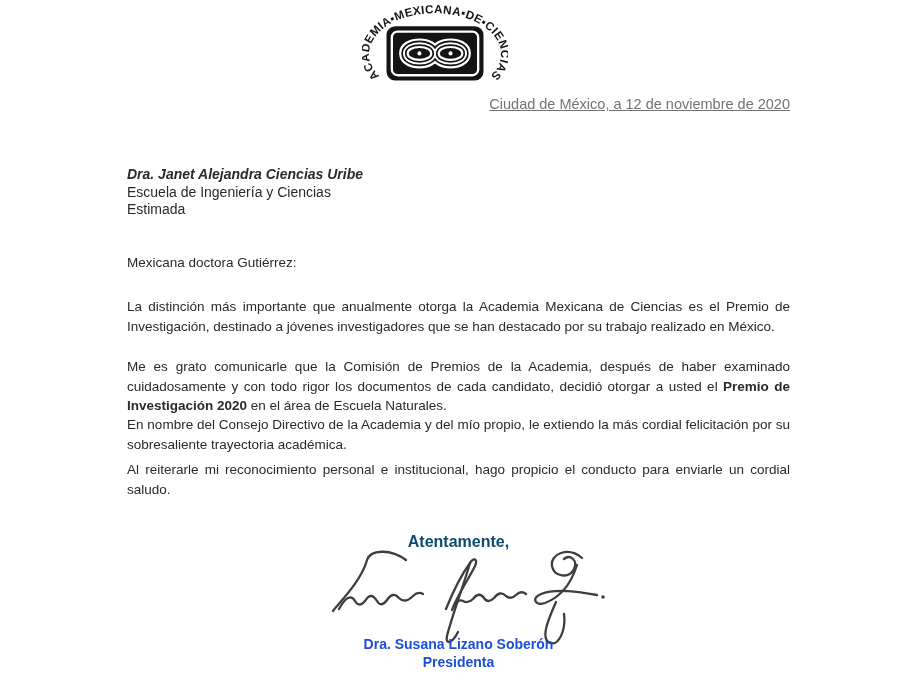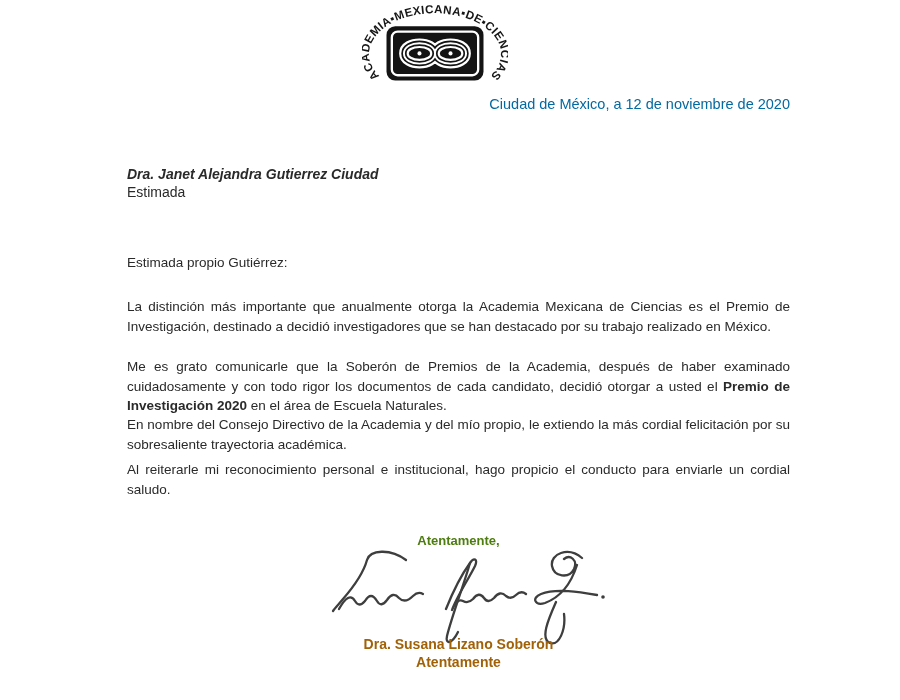--- a/index.html
+++ b/index.html
@@ -3,29 +3,29 @@
 <meta charset="utf-8">
 <style>
   html,body{margin:0;padding:0;background:#fff;}
   .page{
     position:relative;width:900px;height:700px;background:#ffffff;overflow:hidden;
     font-family:"Liberation Sans",sans-serif;color:#242424;
   }
   .abs{position:absolute;}
   .content{left:127px;width:663px;}
   .logo-svg{left:362px;top:2px;width:146px;height:97px;}
-  .date-line{top:96px;text-align:right;font-size:14.5px;color:#0369a1;}
+  .date-line{top:96px;text-align:right;font-size:14.5px;color:#737373;text-decoration:underline;}
   .recipient{top:166px;font-size:14px;line-height:17.5px;color:#2a2a2a;}
   .recipient .name{font-weight:bold;font-style:italic;}
   .salutation{top:255px;font-size:13.5px;color:#2a2a2a;}
   .para{font-size:13.5px;line-height:19.5px;text-align:justify;margin:0;color:#2a2a2a;}
   .p1{top:297px;} .p2{top:357px;} .p3{top:415px;} .p4{top:460px;}
-  .valediction{top:533px;text-align:center;font-size:13px;font-weight:bold;color:#4d7c0f;}
+  .valediction{top:533px;text-align:center;font-size:16px;font-weight:bold;color:#0c4a6e;}
   .signature-svg{left:330px;top:546px;width:280px;height:105px;}
-  .signer-block{top:636px;text-align:center;font-size:14px;line-height:17.5px;font-weight:bold;color:#a16207;}
+  .signer-block{top:636px;text-align:center;font-size:14px;line-height:17.5px;font-weight:bold;color:#1d4ed8;}
   .arc-label{font-weight:bold;font-size:12px;letter-spacing:0.4px;fill:#161616;}
 </style>
 </head>
 <body>
 
 <div class="page">
 
   <svg class="abs logo-svg" viewBox="0 0 150 100" aria-hidden="false">
     <defs>
       <path id="arcpath" d="M 25 82 A 68 42 0 1 1 125 82" fill="none"></path>
@@ -40,29 +40,30 @@
       <path d="M75 53 C 75 39, 43 39, 43 53 C 43 67, 75 67, 75 53 C 75 39, 107 39, 107 53 C 107 67, 75 67, 75 53 Z" stroke="#141414" stroke-width="5.5"></path>
       <path d="M75 53 C 75 39, 43 39, 43 53 C 43 67, 75 67, 75 53 C 75 39, 107 39, 107 53 C 107 67, 75 67, 75 53 Z" stroke="#ffffff" stroke-width="2"></path>
       <circle cx="59" cy="53" r="2.1" fill="#ffffff" stroke="none"></circle>
       <circle cx="91" cy="53" r="2.1" fill="#ffffff" stroke="none"></circle>
     </g>
   </svg>
 
   <div class="abs content date-line">Ciudad de México, a 12 de noviembre de 2020</div>
 
   <div class="abs content recipient">
-    <div class="name">Dra. Janet Alejandra Gutierrez Ciudad</div>
+    <div class="name">Dra. Janet Alejandra Ciencias Uribe</div>
+    <div>Escuela de Ingeniería y Ciencias</div>
     <div>Estimada</div>
   </div>
 
-  <div class="abs content salutation">Estimada propio Gutiérrez:</div>
+  <div class="abs content salutation">Mexicana doctora Gutiérrez:</div>
 
-  <p class="abs content para p1">La distinción más importante que anualmente otorga la Academia Mexicana de Ciencias es el Premio de Investigación, destinado a decidió investigadores que se han destacado por su trabajo realizado en México.</p>
+  <p class="abs content para p1">La distinción más importante que anualmente otorga la Academia Mexicana de Ciencias es el Premio de Investigación, destinado a jóvenes investigadores que se han destacado por su trabajo realizado en México.</p>
 
-  <p class="abs content para p2"><span>Me es grato comunicarle que la Soberón de Premios de la Academia, después de haber examinado cuidadosamente y con todo rigor los documentos de cada candidato, decidió otorgar a usted el </span><strong>Premio de Investigación 2020</strong><span> en el área de Escuela Naturales.</span></p>
+  <p class="abs content para p2"><span>Me es grato comunicarle que la Comisión de Premios de la Academia, después de haber examinado cuidadosamente y con todo rigor los documentos de cada candidato, decidió otorgar a usted el </span><strong>Premio de Investigación 2020</strong><span> en el área de Escuela Naturales.</span></p>
 
   <p class="abs content para p3">En nombre del Consejo Directivo de la Academia y del mío propio, le extiendo la más cordial felicitación por su sobresaliente trayectoria académica.</p>
 
   <p class="abs content para p4">Al reiterarle mi reconocimiento personal e institucional, hago propicio el conducto para enviarle un cordial saludo.</p>
 
   <div class="abs content valediction">Atentamente,</div>
 
   <svg class="abs signature-svg" viewBox="0 0 280 105" aria-label="Susana Lizano S.">
     <g fill="none" stroke="#2e2e2e" stroke-width="2.3" stroke-linecap="round" stroke-linejoin="round" opacity="0.92">
       <path d="M 76 14 C 60 2 40 4 37 14 C 34 25 26 38 13 53 C 9 58 5 62 3 65"></path>
@@ -70,16 +71,16 @@
       <path d="M 116 63 C 122 48 132 28 140 17 C 144 11 148 13 145 20 C 138 34 126 52 122 64 Q 127 52 133 55 Q 138 58 143 53 Q 149 45 154 52 Q 158 58 164 52 Q 170 44 176 50 Q 181 54 186 49 Q 191 44 196 48"></path>
       <path d="M 140 17 C 134 38 122 70 117 90 C 115 99 122 98 128 86"></path>
       <path d="M 226 56 C 218 74 210 93 220 97 C 229 100 236 84 234 68"></path>
       <path d="M 252 12 C 238 0 220 8 222 20 C 224 31 239 33 244 23 C 248 14 240 8 234 13 M 247 19 C 241 38 231 51 215 57 C 205 60 201 52 211 48 C 226 42 250 46 267 49"></path>
       <circle cx="273" cy="51" r="1.8" fill="#2e2e2e" stroke="none"></circle>
     </g>
   </svg>
 
   <div class="abs content signer-block">
     <div>Dra. Susana Lizano Soberón</div>
-    <div>Atentamente</div>
+    <div>Presidenta</div>
   </div>
 
 </div>
 
 </body></html>

